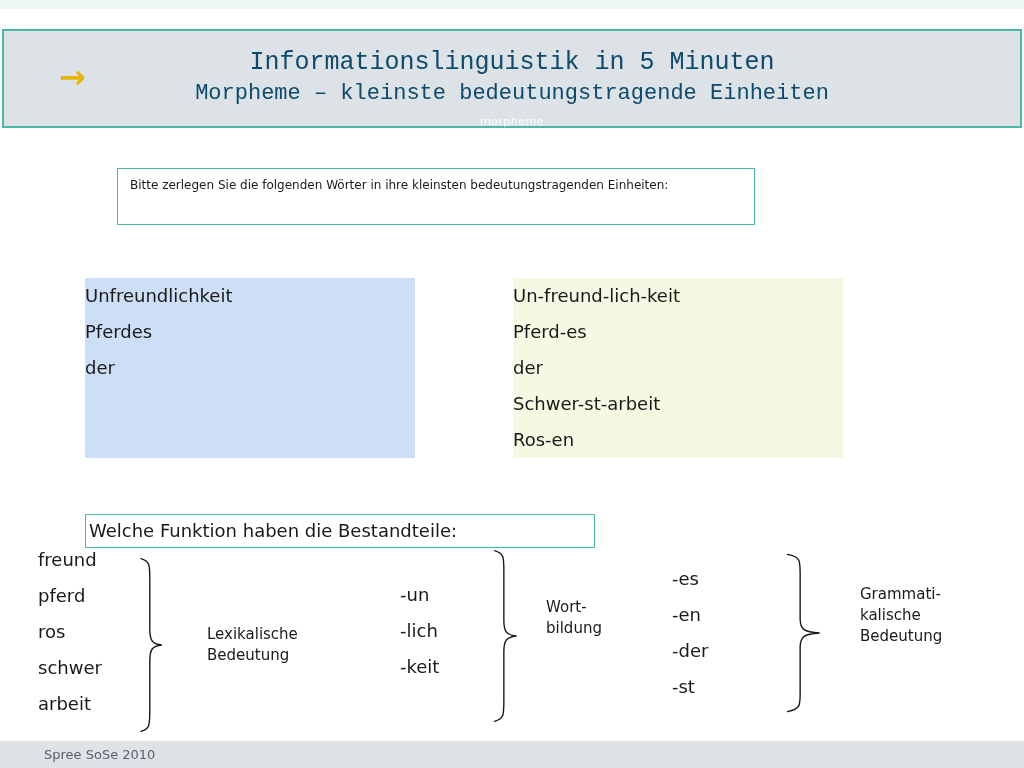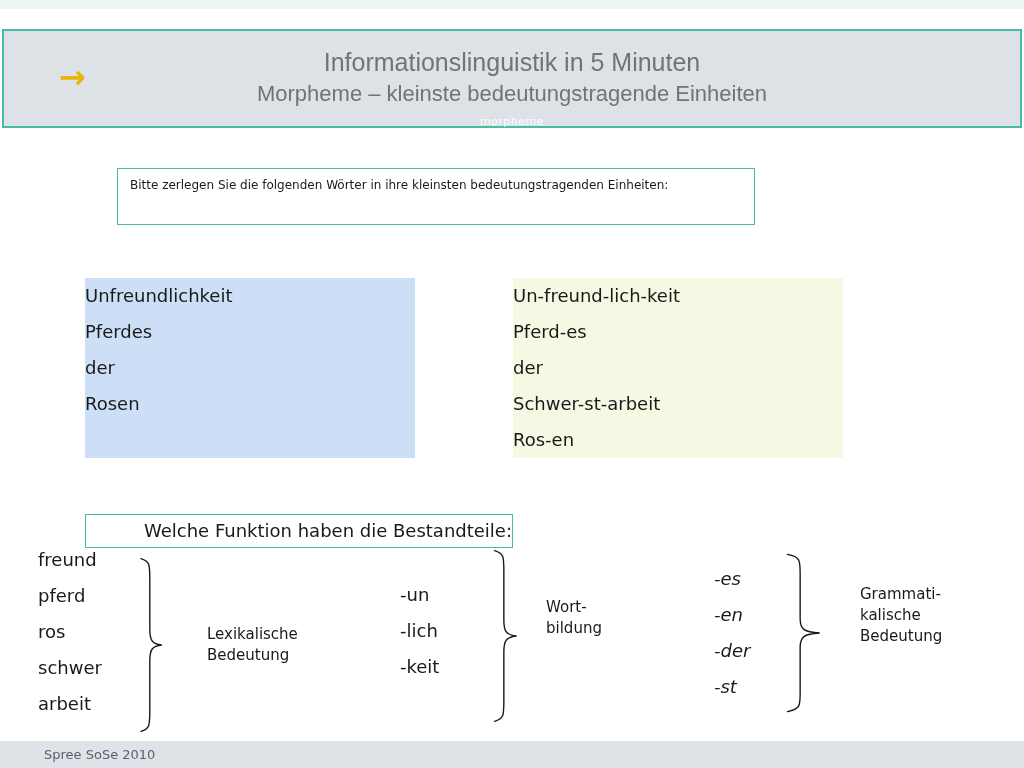--- a/index.html
+++ b/index.html
@@ -17,53 +17,53 @@
     position:absolute; top:29px; left:2px; right:2px; height:99px;
     background:#dde2e6; border:2px solid #4abaa7; box-sizing:border-box;
   }
   .header-arrow {
     position:absolute; left:55px; top:30px;
     font-size:32px; font-weight:bold; color:#e8b40e;
     font-family:"DejaVu Sans", sans-serif; line-height:32px;
   }
   .header-titles {
     position:absolute; left:0; right:0; top:15px; text-align:center;
-    color:#737373; font-family:Liberation Sans, sans-serif;
+    color:#0c4a6e; font-family:Liberation Mono, monospace;
   }
   .header-title   { font-size:25px; line-height:33px; }
   .header-subtitle{ font-size:22px; line-height:30px; }
   .header-watermark {
     position:absolute; bottom:0; left:0; right:0; text-align:center;
     font-size:11px; color:#ffffff; opacity:.9; letter-spacing:.5px;
     line-height:8px;
   }
   
   .prompt-box {
     position:absolute; left:117px; top:168px; width:638px; height:57px;
     background:#ffffff; border:1px solid #4abaa7; box-sizing:border-box;
     font-size:12px; line-height:27px; padding:3px 6px 0 12px;
   }
   .question-box {
-    position:absolute; left:85px; top:514px; width:428px; height:34px;
+    position:absolute; left:85px; top:514px; width:510px; height:34px;
     background:#ffffff; border:1px solid #4abaa7; box-sizing:border-box;
-    font-size:18px; line-height:32px; padding-left:3px;text-align:right;
+    font-size:18px; line-height:32px; padding-left:3px;
   }
   
   .word-box {
     position:absolute; top:278px; width:330px; height:180px;
     box-sizing:border-box; padding-left:0;
     font-size:18px; line-height:36px;
   }
   .word-box.blue  { left:85px;  background:#cddff6; }
   .word-box.cream { left:513px; background:#f6f8e3; }
   
   .morph-list { position:absolute; font-size:18px; line-height:36px; }
   .list-lexical      { left:38px;  top:542px; }
   .list-wordformation{ left:400px; top:577px; }
-  .list-grammatical  { left:714px; top:561px;font-style:italic; }
+  .list-grammatical  { left:672px; top:561px; }
   .brace { position:absolute; }
   .brace svg { display:block; width:100%; height:100%; }
   .brace-lexical      { left:133px; top:556px; width:32px; height:178px; }
   .brace-wordformation{ left:486px; top:548px; width:34px; height:176px; }
   .brace-grammatical  { left:776px; top:552px; width:46px; height:162px; }
   .morph-label { position:absolute; font-size:15px; line-height:21px; }
   .label-lexical      { left:207px; top:624px; }
   .label-wordformation{ left:546px; top:597px; }
   .label-grammatical  { left:860px; top:584px; }
   
@@ -88,21 +88,20 @@
     </div>
     <div class="header-watermark">morpheme</div>
   </div>
 
   <div class="prompt-box">Bitte zerlegen Sie die folgenden Wörter in ihre kleinsten bedeutungstragenden Einheiten:</div>
 
   <div class="word-box blue">
     <div>Unfreundlichkeit</div>
     <div>Pferdes</div>
     <div>der</div>
-    <div>Rosen</div>
   </div>
 
   <div class="word-box cream">
     <div>Un-freund-lich-keit</div>
     <div>Pferd-es</div>
     <div>der</div>
     <div>Schwer-st-arbeit</div>
     <div>Ros-en</div>
   </div>
 

